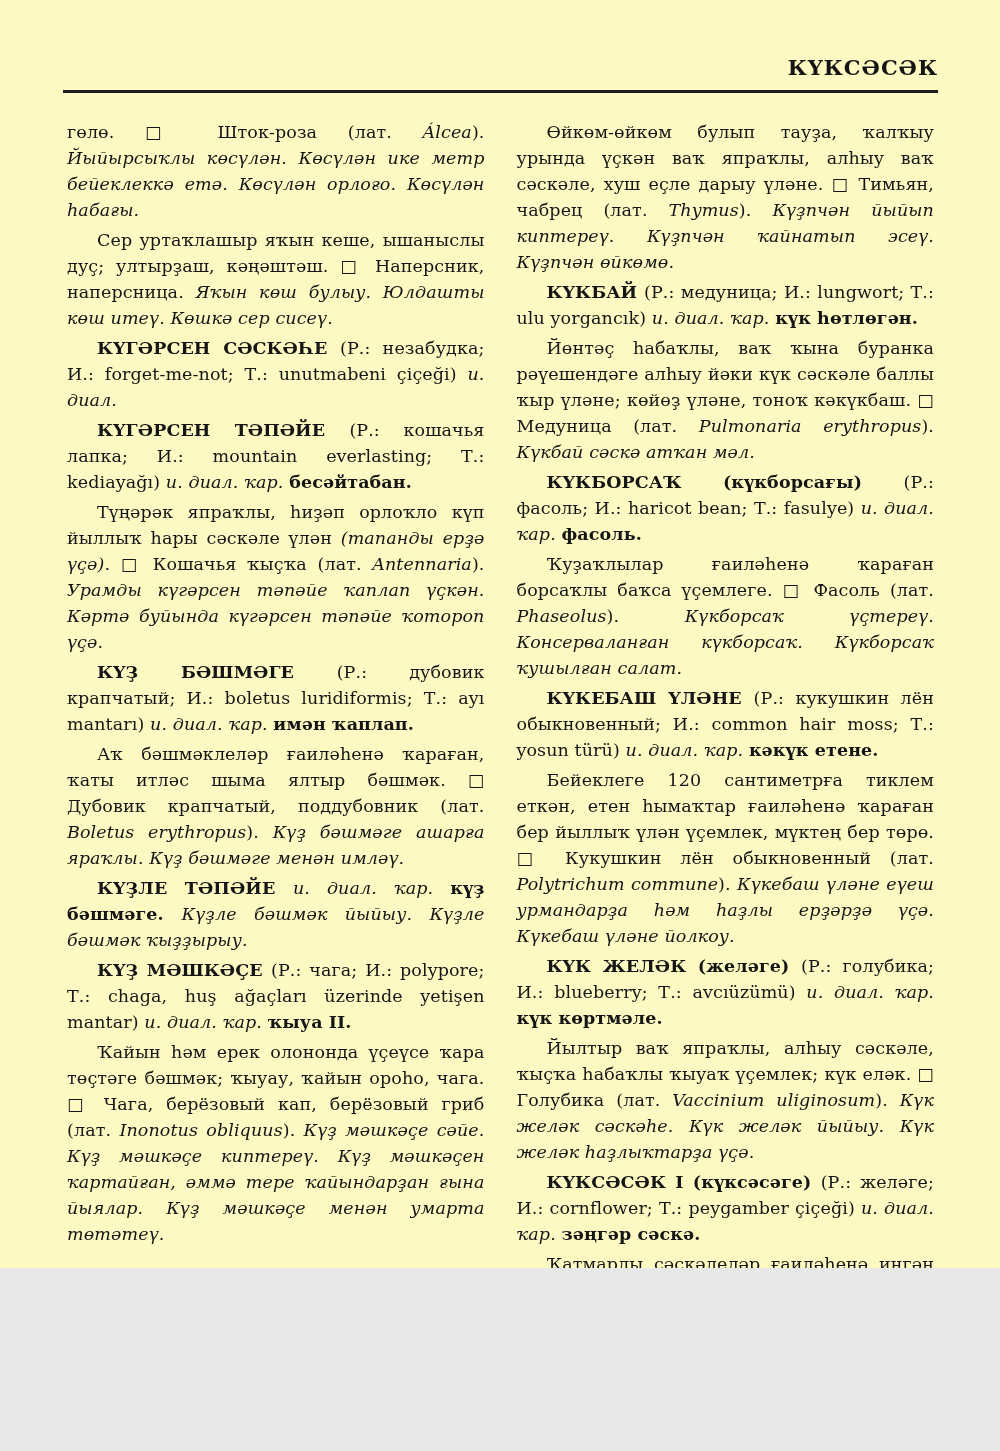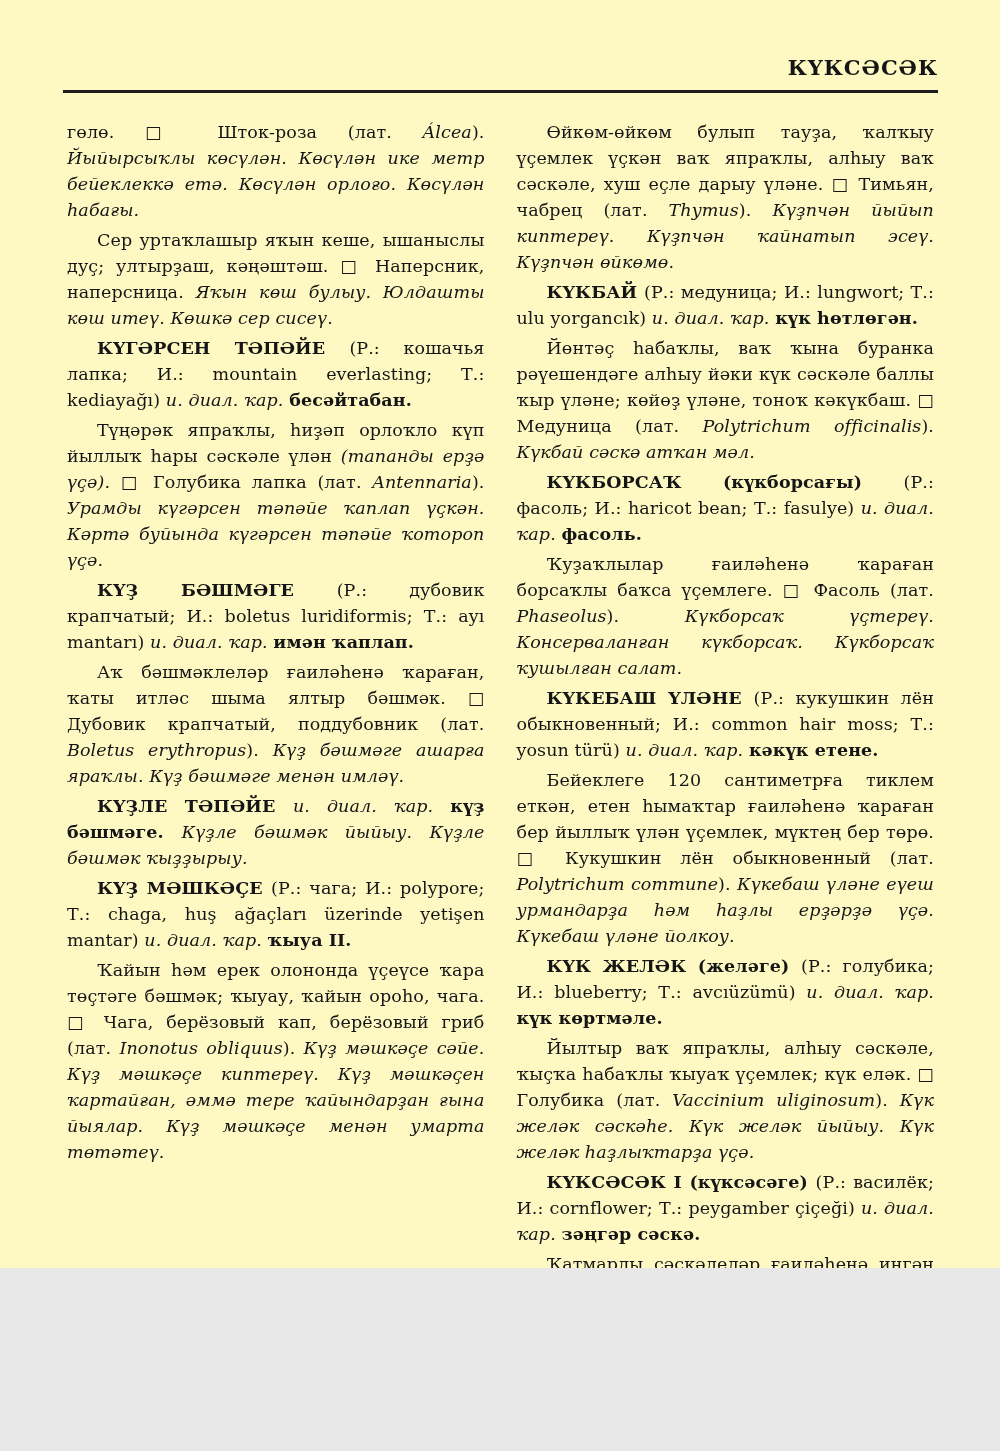--- a/index.html
+++ b/index.html
@@ -67,38 +67,39 @@
 <div class="page">
   <div class="content">
     <div class="running-head">
       <span>КҮКСӘСӘК</span>
     </div>
     <div class="rule"></div>
     <div class="columns">
       <div class="col">
           <p class="para"><span class="run-n">гөлө. □ Шток-роза (лат. </span><span class="run-i">Álcea</span><span class="run-n">). </span><span class="run-i">Йыйырсыҡлы көсүлән. Көсүлән ике метр бейеклеккә етә. Көсүлән орлоғо. Көсүлән һабағы.</span></p>
           <p class="para indent"><span class="run-n">Сер уртаҡлашыр яҡын кеше, ышаныслы дуҫ; ултырҙаш, кәңәштәш. □ Наперсник, наперсница. </span><span class="run-i">Яҡын көш булыу. Юлдашты көш итеү. Көшкә сер сисеү.</span></p>
+          <p class="para indent"><span class="run-b">КҮГӘРСЕН СӘСКӘҺЕ </span><span class="run-n">(Р.: незабудка; И.: forget-me-not; Т.: unutmabeni çiçeği) </span><span class="run-i">и. диал.</span></p>
           <p class="para indent"><span class="run-b">КҮГӘРСЕН ТӘПӘЙЕ </span><span class="run-n">(Р.: кошачья лапка; И.: mountain everlasting; Т.: kediayağı) </span><span class="run-i">и. диал. ҡар. </span><span class="run-b">бесәйтабан.</span></p>
-          <p class="para indent"><span class="run-n">Түңәрәк япраҡлы, һиҙәп орлоҡло күп йыллыҡ һары сәскәле үлән </span><span class="run-i">(тапанды ерҙә үҫә)</span><span class="run-n">. □ Голубика лапка (лат. </span><span class="run-i">Antennaria</span><span class="run-n">). </span><span class="run-i">Урамды күгәрсен тәпәйе ҡаплап үҫкән. Кәртә буйында күгәрсен тәпәйе ҡотороп үҫә.</span></p>
+          <p class="para indent"><span class="run-n">Түңәрәк япраҡлы, һиҙәп орлоҡло күп йыллыҡ һары сәскәле үлән </span><span class="run-i">(тапанды ерҙә үҫә)</span><span class="run-n">. □ Кошачья ҡыҫҡа (лат. </span><span class="run-i">Antennaria</span><span class="run-n">). </span><span class="run-i">Урамды күгәрсен тәпәйе ҡаплап үҫкән. Кәртә буйында күгәрсен тәпәйе ҡотороп үҫә.</span></p>
           <p class="para indent"><span class="run-b">КҮҘ БӘШМӘГЕ </span><span class="run-n">(Р.: дубовик крапчатый; И.: boletus luridiformis; Т.: ayı mantarı) </span><span class="run-i">и. диал. ҡар. </span><span class="run-b">имән ҡаплап.</span></p>
           <p class="para indent"><span class="run-n">Аҡ бәшмәклеләр ғаиләһенә ҡараған, ҡаты итләс шыма ялтыр бәшмәк. □ Дубовик крапчатый, поддубовник (лат. </span><span class="run-i">Boletus erythropus</span><span class="run-n">). </span><span class="run-i">Күҙ бәшмәге ашарға яраҡлы. Күҙ бәшмәге менән имләү.</span></p>
           <p class="para indent"><span class="run-b">КҮҘЛЕ ТӘПӘЙЕ </span><span class="run-i">и. диал. ҡар. </span><span class="run-b">күҙ бәшмәге. </span><span class="run-i">Күҙле бәшмәк йыйыу. Күҙле бәшмәк ҡыҙҙырыу.</span></p>
           <p class="para indent"><span class="run-b">КҮҘ МӘШКӘҪЕ </span><span class="run-n">(Р.: чага; И.: polypore; Т.: chaga, huş ağaçları üzerinde yetişen mantar) </span><span class="run-i">и. диал. ҡар. </span><span class="run-b">ҡыуа II.</span></p>
           <p class="para indent"><span class="run-n">Ҡайын һәм ерек олононда үҫеүсе ҡара төҫтәге бәшмәк; ҡыуау, ҡайын ороһо, чага. □ Чага, берёзовый кап, берёзовый гриб (лат. </span><span class="run-i">Inonotus obliquus</span><span class="run-n">). </span><span class="run-i">Күҙ мәшкәҫе сәйе. Күҙ мәшкәҫе киптереү. Күҙ мәшкәҫен ҡартайған, әммә тере ҡайындарҙан ғына йыялар. Күҙ мәшкәҫе менән умарта төтәтеү.</span></p>
         </div>
       <div class="col">
-          <p class="para indent"><span class="run-n">Өйкөм-өйкөм булып тауҙа, ҡалҡыу үҫемлек үҫкән ваҡ япраҡлы, алһыу ваҡ сәскәле, хуш еҫле дарыу үләне. □ Тимьян, чабрец (лат. </span><span class="run-i">Thymus</span><span class="run-n">). </span><span class="run-i">Күҙпчән йыйып киптереү. Күҙпчән ҡайнатып эсеү. Күҙпчән өйкөмө.</span></p>
+          <p class="para indent"><span class="run-n">Өйкөм-өйкөм булып тауҙа, ҡалҡыу урында үҫкән ваҡ япраҡлы, алһыу ваҡ сәскәле, хуш еҫле дарыу үләне. □ Тимьян, чабрец (лат. </span><span class="run-i">Thymus</span><span class="run-n">). </span><span class="run-i">Күҙпчән йыйып киптереү. Күҙпчән ҡайнатып эсеү. Күҙпчән өйкөмө.</span></p>
           <p class="para indent"><span class="run-b">КҮКБАЙ </span><span class="run-n">(Р.: медуница; И.: lungwort; Т.: ulu yorgancık) </span><span class="run-i">и. диал. ҡар. </span><span class="run-b">күк һөтлөгән.</span></p>
-          <p class="para indent"><span class="run-n">Йөнтәҫ һабаҡлы, ваҡ ҡына буранка рәүешендәге алһыу йәки күк сәскәле баллы ҡыр үләне; көйөҙ үләне, тоноҡ кәкүкбаш. □ Медуница (лат. </span><span class="run-i">Polytrichum officinalis</span><span class="run-n">). </span><span class="run-i">Күкбай сәскә атҡан мәл.</span></p>
+          <p class="para indent"><span class="run-n">Йөнтәҫ һабаҡлы, ваҡ ҡына буранка рәүешендәге алһыу йәки күк сәскәле баллы ҡыр үләне; көйөҙ үләне, тоноҡ кәкүкбаш. □ Медуница (лат. </span><span class="run-i">Pulmonaria erythropus</span><span class="run-n">). </span><span class="run-i">Күкбай сәскә атҡан мәл.</span></p>
           <p class="para indent"><span class="run-b">КҮКБОРСАҠ (күкборсағы) </span><span class="run-n">(Р.: фасоль; И.: haricot bean; Т.: fasulye) </span><span class="run-i">и. диал. ҡар. </span><span class="run-b">фасоль.</span></p>
           <p class="para indent"><span class="run-n">Ҡуҙаҡлылар ғаиләһенә ҡараған борсаҡлы баҡса үҫемлеге. □ Фасоль (лат. </span><span class="run-i">Phaseolus</span><span class="run-n">). </span><span class="run-i">Күкборсаҡ үҫтереү. Консерваланған күкборсаҡ. Күкборсаҡ ҡушылған салат.</span></p>
           <p class="para indent"><span class="run-b">КҮКЕБАШ ҮЛӘНЕ </span><span class="run-n">(Р.: кукушкин лён обыкновенный; И.: common hair moss; Т.: yosun türü) </span><span class="run-i">и. диал. ҡар. </span><span class="run-b">кәкүк етене.</span></p>
           <p class="para indent"><span class="run-n">Бейеклеге 120 сантиметрға тиклем еткән, етен һымаҡтар ғаиләһенә ҡараған бер йыллыҡ үлән үҫемлек, мүктең бер төрө. □ Кукушкин лён обыкновенный (лат. </span><span class="run-i">Polytrichum commune</span><span class="run-n">). </span><span class="run-i">Күкебаш үләне еүеш урмандарҙа һәм һаҙлы ерҙәрҙә үҫә. Күкебаш үләне йолкоу.</span></p>
           <p class="para indent"><span class="run-b">КҮК ЖЕЛӘК (желәге) </span><span class="run-n">(Р.: голубика; И.: blueberry; Т.: avcıüzümü) </span><span class="run-i">и. диал. ҡар. </span><span class="run-b">күк көртмәле.</span></p>
           <p class="para indent"><span class="run-n">Йылтыр ваҡ япраҡлы, алһыу сәскәле, ҡыҫҡа һабаҡлы ҡыуаҡ үҫемлек; күк еләк. □ Голубика (лат. </span><span class="run-i">Vaccinium uliginosum</span><span class="run-n">). </span><span class="run-i">Күк желәк сәскәһе. Күк желәк йыйыу. Күк желәк һаҙлыҡтарҙа үҫә.</span></p>
-          <p class="para indent"><span class="run-b">КҮКСӘСӘК I (күксәсәге) </span><span class="run-n">(Р.: василёк; И.: cornflower; Т.: peygamber çiçeği) </span><span class="run-i">и. диал. ҡар. </span><span class="run-b">зәңгәр сәскә.</span></p>
+          <p class="para indent"><span class="run-b">КҮКСӘСӘК I (күксәсәге) </span><span class="run-n">(Р.: желәге; И.: cornflower; Т.: peygamber çiçeği) </span><span class="run-i">и. диал. ҡар. </span><span class="run-b">зәңгәр сәскә.</span></p>
           <p class="para indent"><span class="run-n">Ҡатмарлы сәскәлеләр ғаиләһенә ингән зәңгәр сәскәле ҡый үләне. □ Василёк (лат. </span><span class="run-i">Centaurea</span><span class="run-n">). </span><span class="run-i">Баҫыу күксәсәге. Күксәсәк гөлләмәһе.</span></p>
           <p class="para indent"><span class="run-b">КҮКСӘСӘК II (күксәсәге) </span><span class="run-n">(Р.: прострел; И.: Easter flower, wind flower; Т.: rüzgâr çiçeği) </span></p>
         </div>
     </div>
   </div>
   <div class="page-number">613</div>
 </div>
 
 </body></html>

